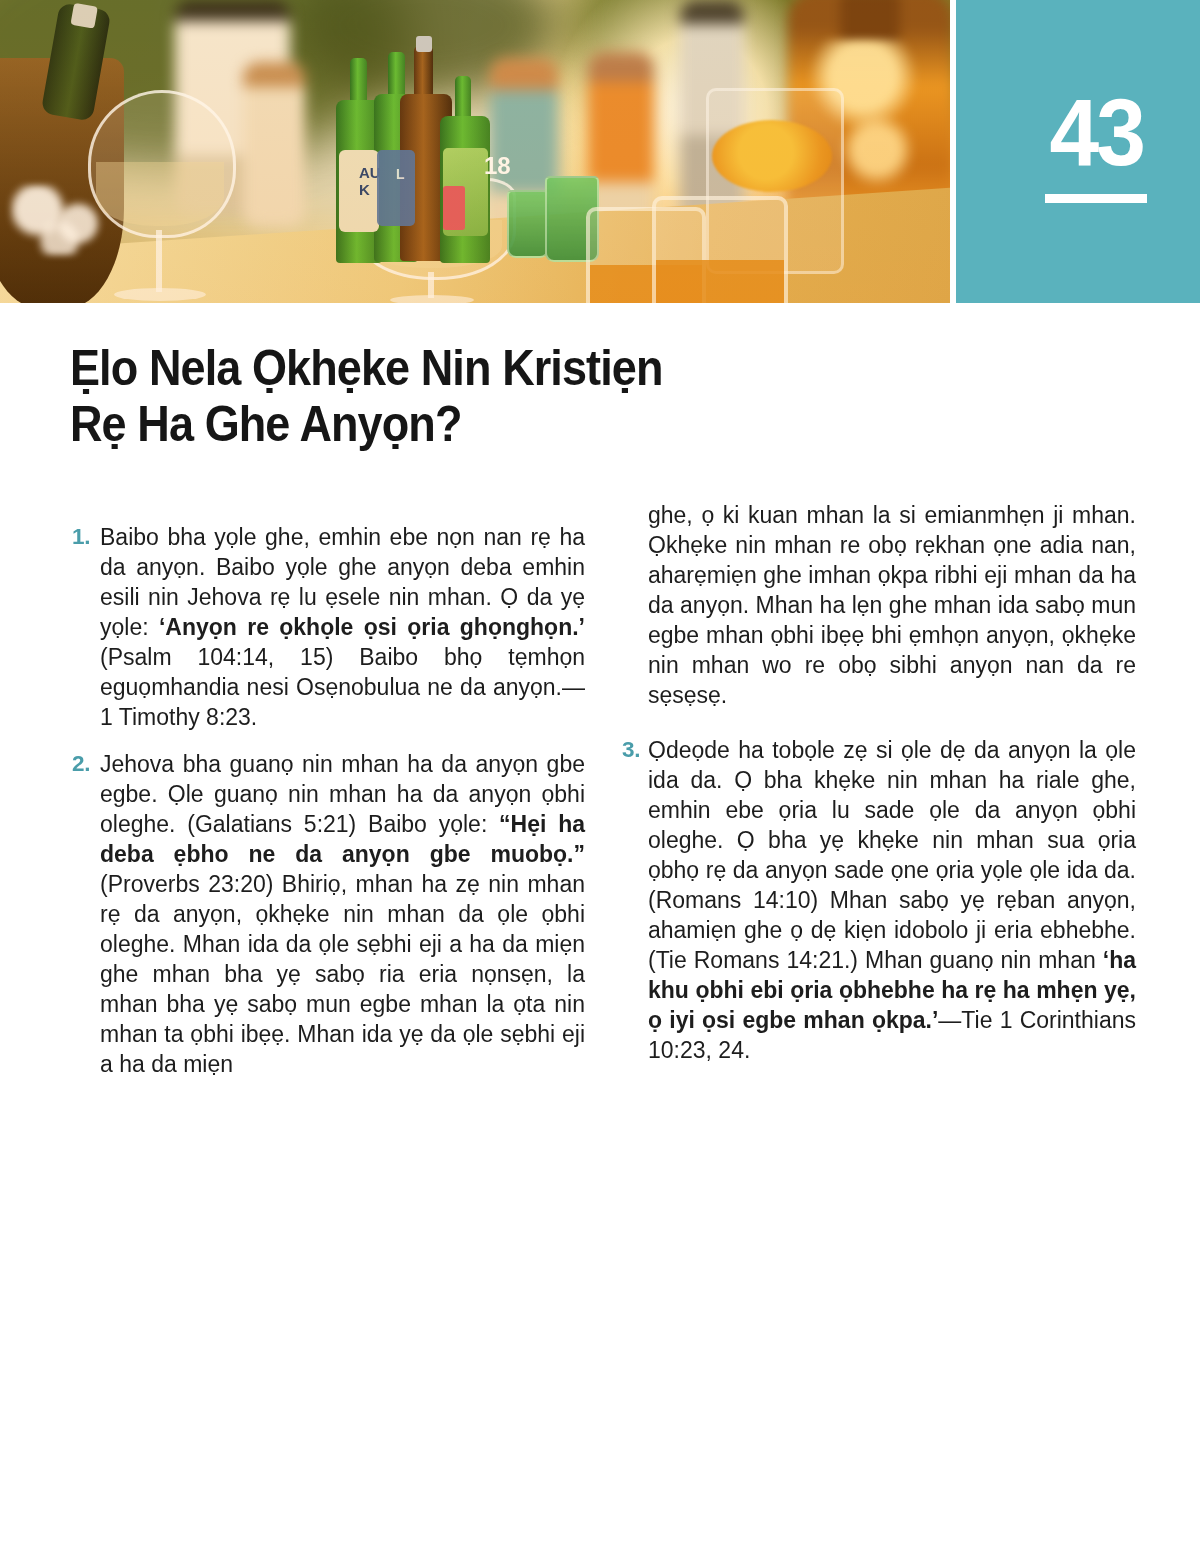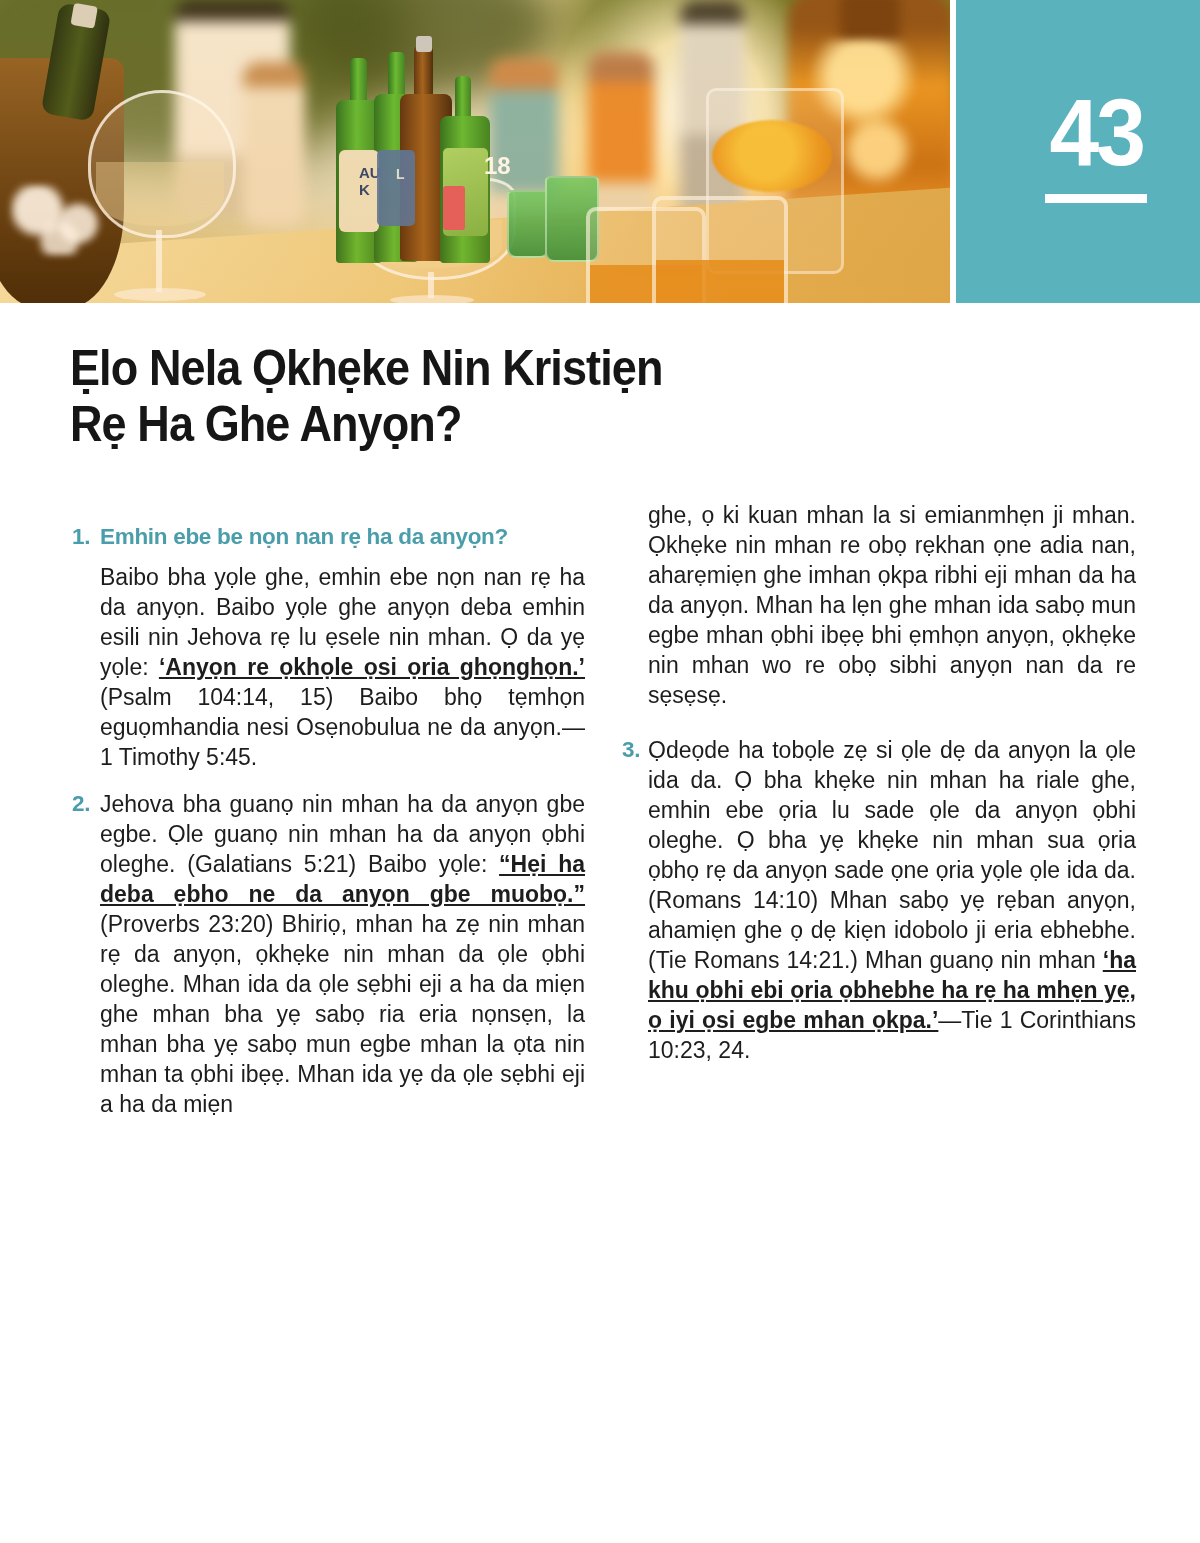--- a/index.html
+++ b/index.html
@@ -112,21 +112,21 @@
   .col-right{left:622px;width:514px;}
   .col p{margin:0;text-align:justify;}
   .col-left p,.col-left h2{padding-left:28px;}
   .col-right p,.col-right h2{padding-left:26px;}
   h2.q{position:relative;margin:0;color:#4A9DAA;font-size:22.5px;line-height:29px;
        font-weight:bold;letter-spacing:-0.3px;text-align:left;}
   h2.q .qnum{position:absolute;left:0;top:0;}
   .mt-q1{margin-top:22px !important;margin-bottom:11px !important;}
   .mt-q2{margin-top:17px !important;margin-bottom:10px !important;}
   .mt-q3{margin-top:25px !important;margin-bottom:13px !important;max-width:392px;box-sizing:border-box;}
-  .bold{font-weight:bold;text-decoration:underline;}
+  .bold{font-weight:bold;}
 </style>
 </head>
 <body>
 
 <div>
 
   <div class="photo">
     <div class="ph-haze"></div>
     <div class="ph-foliage f1"></div>
     <div class="ph-foliage f2"></div>
@@ -205,22 +205,22 @@
 
   <div class="lesson-badge">
     <div class="lesson-num">43</div>
     <div class="lesson-underline"></div>
   </div>
 
   <h1 class="title"><span class="t-inner"><span>Ẹlo Nela Ọkhẹke Nin Kristiẹn</span><br><span>Rẹ Ha Ghe Anyọn?</span></span></h1>
 
   <div class="col col-left">
 
-    <h2 class="q mt-q1"><span class="qnum">1.</span><span>Emhin ebe be nọn nan rẹ ha da anyọn?</span></h2>
-    <p><span>Baibo bha yọle ghe, emhin ebe nọn nan rẹ ha da anyọn. Baibo yọle ghe anyọn deba emhin esili nin Jehova rẹ lu ẹsele nin mhan. Ọ da yẹ yọle: </span><span class="bold">‘Anyọn re ọkhọle ọsi ọria ghọnghọn.’</span><span> (Psalm 104:14, 15) Baibo bhọ tẹmhọn eguọmhandia nesi Osẹnobulua ne da anyọn.—1 Timothy 5:45.</span></p>
+    <h2 class="q mt-q1"><span class="qnum">1.</span></h2>
+    <p><span>Baibo bha yọle ghe, emhin ebe nọn nan rẹ ha da anyọn. Baibo yọle ghe anyọn deba emhin esili nin Jehova rẹ lu ẹsele nin mhan. Ọ da yẹ yọle: </span><span class="bold">‘Anyọn re ọkhọle ọsi ọria ghọnghọn.’</span><span> (Psalm 104:14, 15) Baibo bhọ tẹmhọn eguọmhandia nesi Osẹnobulua ne da anyọn.—1 Timothy 8:23.</span></p>
 
     <h2 class="q mt-q2"><span class="qnum">2.</span></h2>
     <p><span>Jehova bha guanọ nin mhan ha da anyọn gbe egbe. Ọle guanọ nin mhan ha da anyọn ọbhi oleghe. (Galatians 5:21) Baibo yọle: </span><span class="bold">“Hẹi ha deba ẹbho ne da anyọn gbe muobọ.”</span><span> (Proverbs 23:20) Bhiriọ, mhan ha zẹ nin mhan rẹ da anyọn, ọkhẹke nin mhan da ọle ọbhi oleghe. Mhan ida da ọle sẹbhi eji a ha da miẹn ghe mhan bha yẹ sabọ ria eria nọnsẹn, la mhan bha yẹ sabọ mun egbe mhan la ọta nin mhan ta ọbhi ibẹẹ. Mhan ida yẹ da ọle sẹbhi eji a ha da miẹn</span></p>
   </div>
 
   <div class="col col-right">
     <p>ghe, ọ ki kuan mhan la si emianmhẹn ji mhan. Ọkhẹke nin mhan re obọ rẹkhan ọne adia nan, aharẹmiẹn ghe imhan ọkpa ribhi eji mhan da ha da anyọn. Mhan ha lẹn ghe mhan ida sabọ mun egbe mhan ọbhi ibẹẹ bhi ẹmhọn anyọn, ọkhẹke nin mhan wo re obọ sibhi anyọn nan da re sẹsẹsẹ.</p>
 
     <h2 class="q mt-q3"><span class="qnum">3.</span></h2>
     <p><span>Ọdeọde ha tobọle zẹ si ọle dẹ da anyọn la ọle ida da. Ọ bha khẹke nin mhan ha riale ghe, emhin ebe ọria lu sade ọle da anyọn ọbhi oleghe. Ọ bha yẹ khẹke nin mhan sua ọria ọbhọ rẹ da anyọn sade ọne ọria yọle ọle ida da. (Romans 14:10) Mhan sabọ yẹ rẹban anyọn, ahamiẹn ghe ọ dẹ kiẹn idobolo ji eria ebhebhe. (Tie Romans 14:21.) Mhan guanọ nin mhan </span><span class="bold">‘ha khu ọbhi ebi ọria ọbhebhe ha rẹ ha mhẹn yẹ, ọ iyi ọsi egbe mhan ọkpa.’</span><span>—Tie 1 Corinthians 10:23, 24.</span></p>

